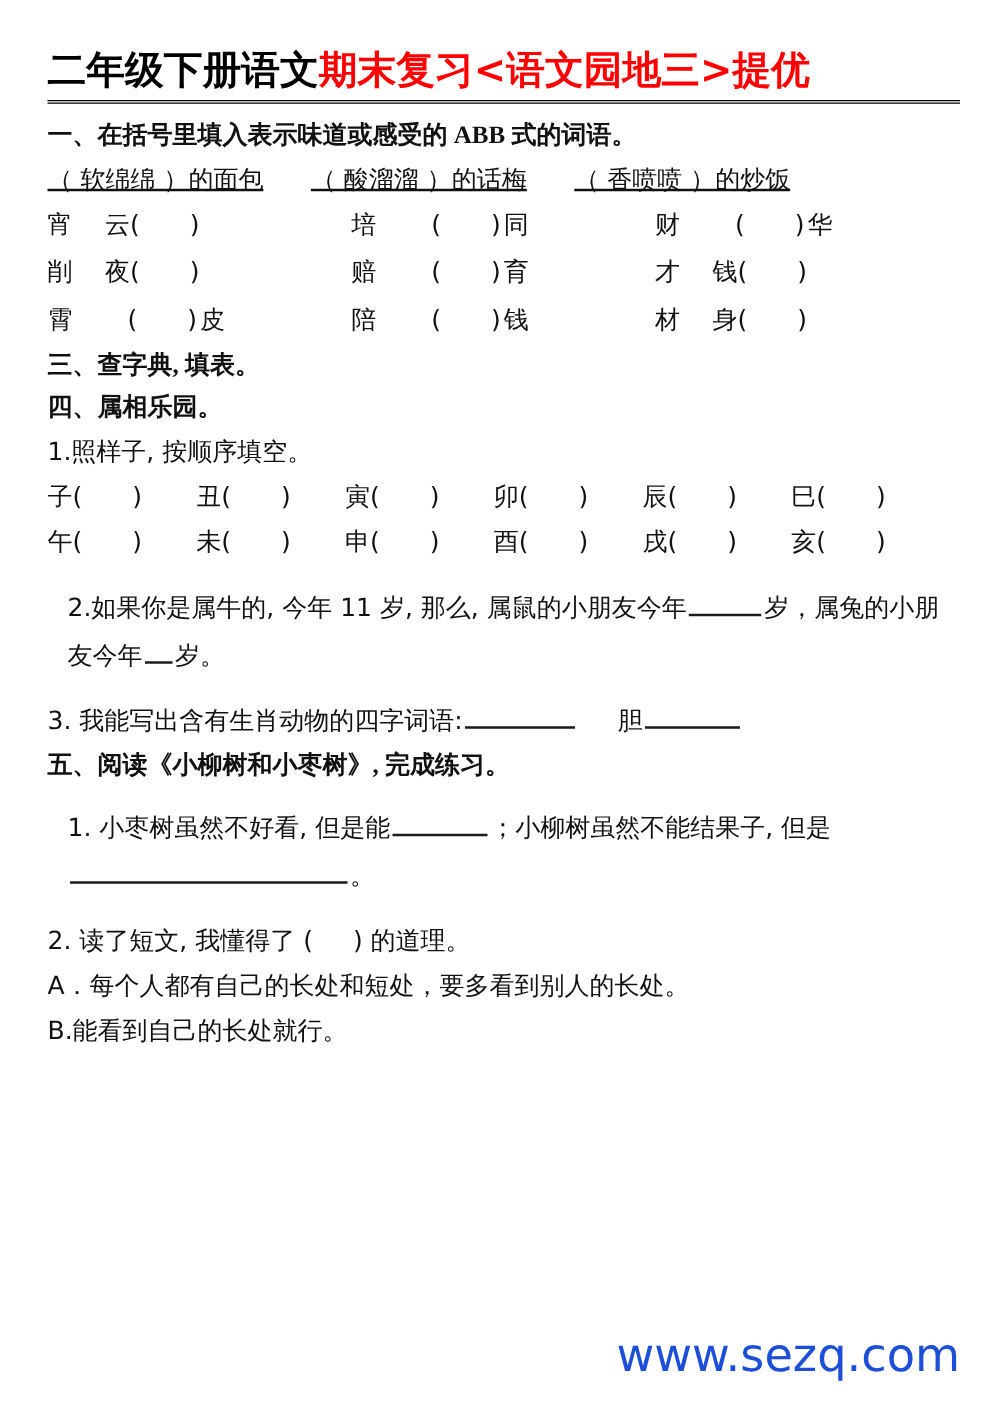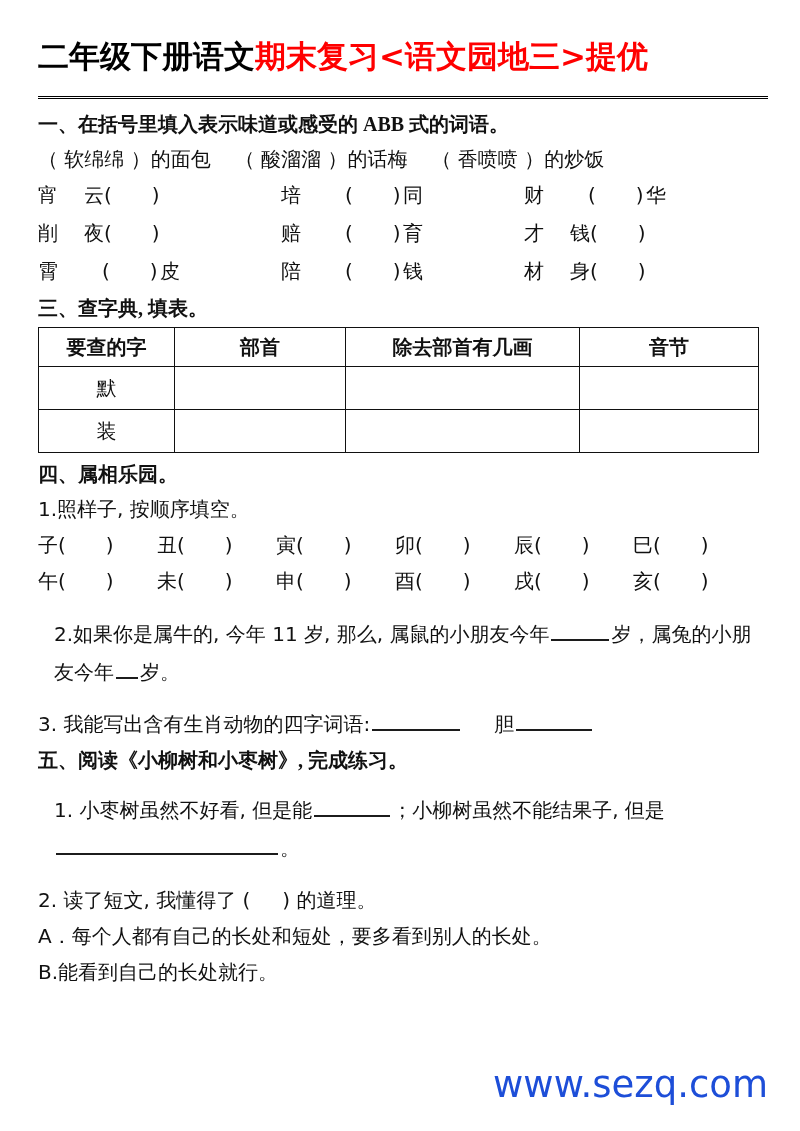--- a/index.html
+++ b/index.html
@@ -25,21 +25,21 @@
   .content {
     position: absolute;
     left: 38px;
     top: 36px;
     width: 730px;
   }
 
   
   .title-wrap {
     border-bottom: 3px double #000000;
-    padding-bottom: 20px;
+    padding-bottom: 4px;
     margin-bottom: 10px;
   }
   .title {
     font-size: 31px;
     line-height: 40px;
     font-weight: 700;
     white-space: nowrap;
     letter-spacing: 0px;
   }
   .title .black { color: #000000; }
@@ -59,22 +59,23 @@
     line-height: 34px;
     margin: 0 0 1px 0;
     white-space: nowrap;
   }
 
   
   .abb-row {
     font-size: 20px;
     line-height: 34px;
     display: flex;
-    gap: 24px;
-    white-space: nowrap;
+    gap: 38px;
+    white-space: nowrap;
+    text-decoration: underline;
   }
 
   
   .homo-grid {
     display: flex;
     flex-direction: column;
     gap: 3px;
     margin-top: 2px;
   }
   .homo-row {
@@ -256,42 +257,20 @@
           <span class="glyph">材</span>
           <span class="gap-s"></span>
           <span class="glyph">身</span>
           <span class="paren">(　　)</span>
         </span>
       </div>
 
     </div>
 
     <div class="sec-head">三、查字典, 填表。</div>
-    <table class="dict-table">
-      <tbody>
-          <tr class="head">
-        <td class="col-1">要查的字</td>
-        <td class="col-2">部首</td>
-        <td class="col-3">除去部首有几画</td>
-        <td class="col-4">音节</td>
-      </tr>
-      <tr>
-        <td class="col-1">默</td>
-        <td class="col-2"></td>
-        <td class="col-3"></td>
-        <td class="col-4"></td>
-      </tr>
-      <tr>
-        <td class="col-1">装</td>
-        <td class="col-2"></td>
-        <td class="col-3"></td>
-        <td class="col-4"></td>
-      </tr>
-    </tbody>
-      </table>
 
     <div class="sec-head">四、属相乐园。</div>
     <div class="q-line">1.照样子, 按顺序填空。</div>
 
     <div class="zodiac-row">
       <span class="zodiac-cell">
         <span>子</span>
         <span class="paren">(　　)</span>
       </span>
       <span class="zodiac-cell">

